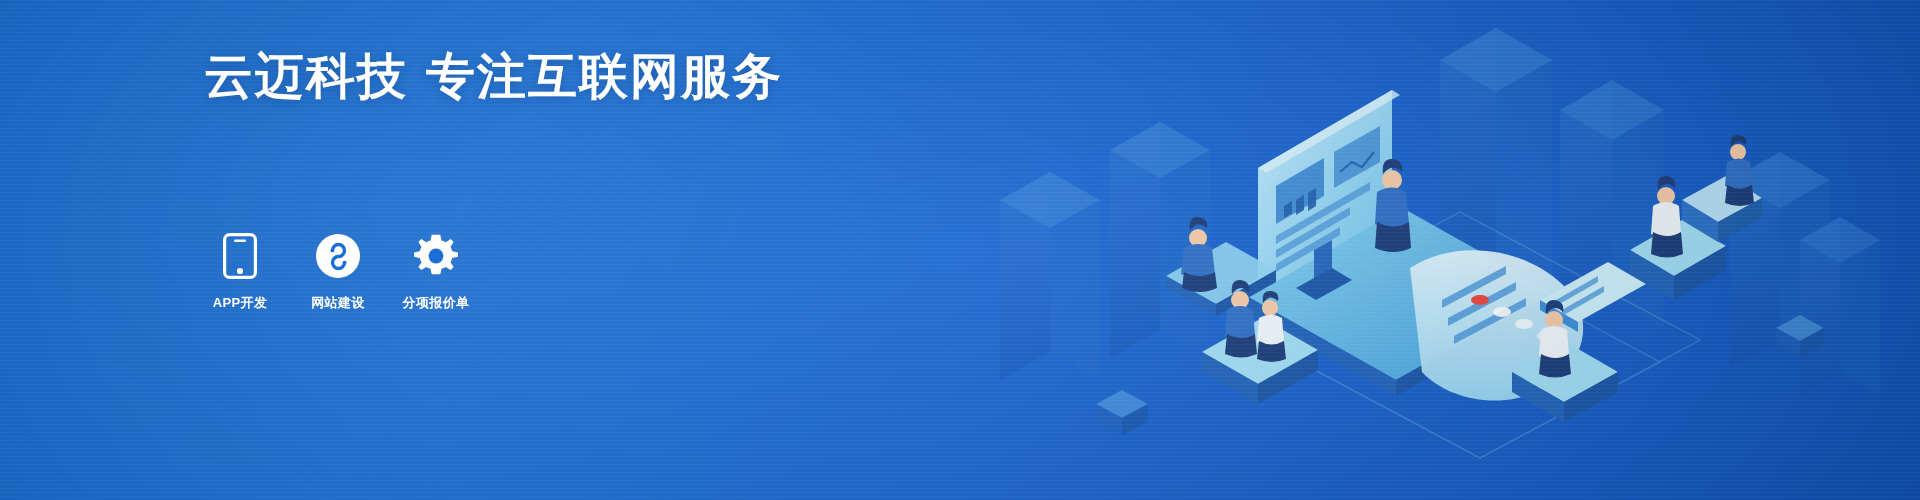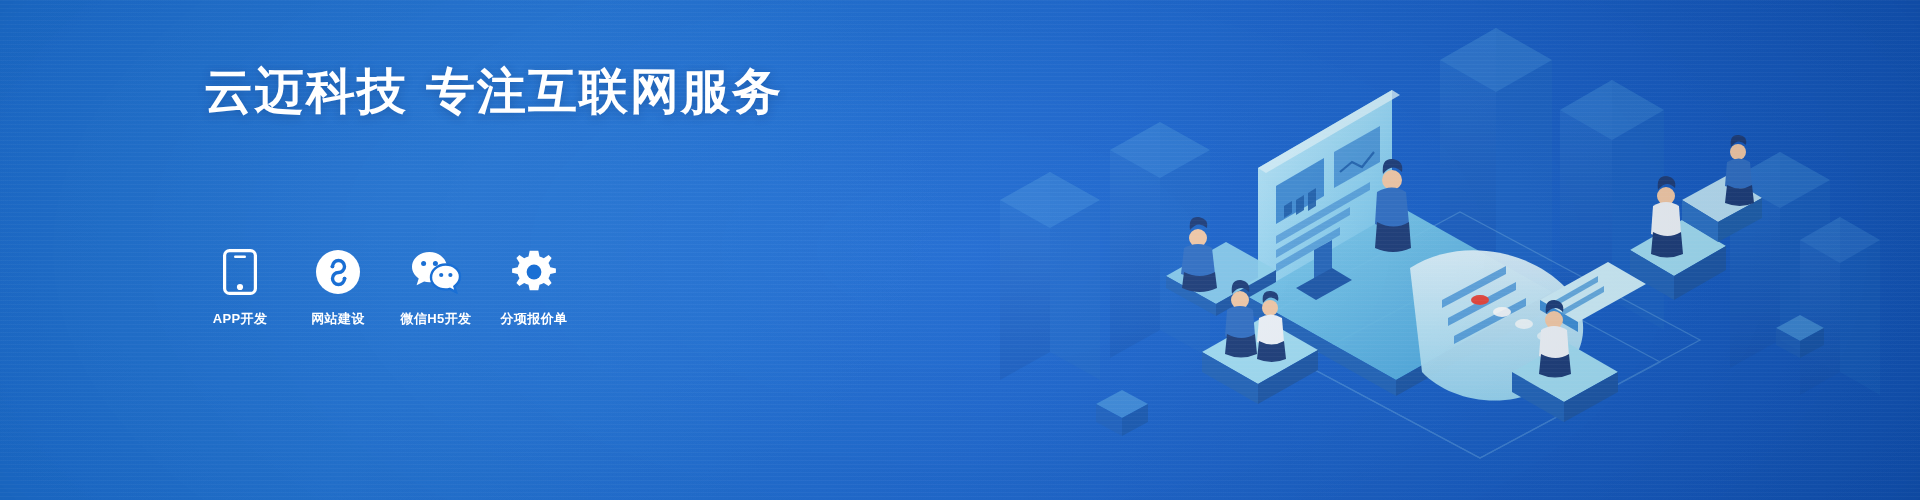--- a/index.html
+++ b/index.html
@@ -23,36 +23,36 @@
       rgba(0,0,0,0) 1px, rgba(0,0,0,0) 4px);
     pointer-events:none;
   }
   .vig{
     position:absolute;inset:0;
     background:radial-gradient(ellipse 1400px 700px at 50% 50%, rgba(255,255,255,0.06) 0%, rgba(0,0,0,0.10) 75%, rgba(0,0,0,0.22) 100%);
     pointer-events:none;
   }
 
   
-  .copy{position:absolute;left:204px;top:64px;width:700px;}
+  .copy{position:absolute;left:204px;top:49px;width:700px;}
   .headline{
     margin:0;color:#ffffff;font-size:49px;line-height:1.12;
     font-weight:bold;letter-spacing:2px;white-space:nowrap;
     text-shadow:0 2px 10px rgba(0,30,80,0.25);
   }
   .headline .gap{display:inline-block;width:18px;}
   .sub{margin:0;padding-top:22px;}
   .sub p{
     margin:0 0 9px 0;color:#eaf2ff;font-size:20.5px;line-height:1.5;
     letter-spacing:0.6px;white-space:nowrap;font-weight:normal;
   }
 
   
   .services{
-    position:absolute;left:204px;top:248px;
+    position:absolute;left:204px;top:232px;
     display:flex;align-items:center;gap:26px;
   }
   .svc{width:72px;display:flex;flex-direction:column;align-items:center;cursor:pointer;}
   .svc-ic{height:48px;display:flex;align-items:center;justify-content:center;}
   .svc-ic svg{display:block;}
   .svc-lb{
     margin-top:14px;color:#ffffff;font-size:13px;font-weight:bold;
     white-space:nowrap;letter-spacing:0.4px;
   }
 
@@ -290,33 +290,20 @@
         <svg width="46" height="46" viewBox="0 0 46 46" xmlns="http://www.w3.org/2000/svg">
           <circle cx="23" cy="23" r="22" fill="#ffffff"></circle>
           <path d="M17.5,17.5 a6,6 0 1 1 6,6 a6,6 0 1 0 6,6" fill="none" stroke="#1a6fd4" stroke-width="3.4" stroke-linecap="round"></path>
           <circle cx="17.4" cy="17.4" r="1.9" fill="#1a6fd4"></circle>
           <circle cx="29.6" cy="29.6" r="1.9" fill="#1a6fd4"></circle>
         </svg>
       </div>
       <div class="svc-lb">网站建设</div>
     </div>
 
-    <div class="svc">
-      <div class="svc-ic">
-        <svg width="52" height="44" viewBox="0 0 52 44" xmlns="http://www.w3.org/2000/svg">
-          <path d="M19.5,2 C9.8,2 2,8.6 2,16.8 C2,21.5 4.6,25.7 8.7,28.4 L6.6,35.2 L14.1,31.4 C15.8,31.9 17.6,32.2 19.5,32.2 C29.2,32.2 37,25.6 37,17.4 C37,9.2 29.2,2 19.5,2 Z" fill="#ffffff"></path>
-          <circle cx="13.6" cy="13.4" r="2.5" fill="#1a6fd4"></circle>
-          <circle cx="25.4" cy="13.4" r="2.5" fill="#1a6fd4"></circle>
-          <path d="M35.5,14.5 C43.6,14.5 50,20 50,26.6 C50,30.6 47.8,34.1 44.4,36.4 L46.1,42.1 L39.8,38.9 C38.4,39.3 36.9,39.5 35.5,39.5 C27.4,39.5 21,34 21,27.4 C21,20.8 27.4,14.5 35.5,14.5 Z" fill="#ffffff" stroke="#1a6fd4" stroke-width="2.4"></path>
-          <circle cx="31.2" cy="25" r="2.1" fill="#1a6fd4"></circle>
-          <circle cx="40.4" cy="25" r="2.1" fill="#1a6fd4"></circle>
-        </svg>
-      </div>
-      <div class="svc-lb">微信H5开发</div>
-    </div>
 
 
     <div class="svc">
       <div class="svc-ic">
         <svg width="44" height="44" viewBox="0 0 44 44" xmlns="http://www.w3.org/2000/svg">
           <path fill="#ffffff" d="M22,0.8 l4.3,0 1.2,5.6 a16,16 0 0 1 4.3,1.8 l4.8,-3.1 3,3 -3.1,4.8 a16,16 0 0 1 1.8,4.3 l5.6,1.2 0,4.3 -5.6,1.2 a16,16 0 0 1 -1.8,4.3 l3.1,4.8 -3,3 -4.8,-3.1 a16,16 0 0 1 -4.3,1.8 l-1.2,5.6 -4.3,0 -4.3,0 -1.2,-5.6 a16,16 0 0 1 -4.3,-1.8 l-4.8,3.1 -3,-3 3.1,-4.8 a16,16 0 0 1 -1.8,-4.3 l-5.6,-1.2 0,-4.3 5.6,-1.2 a16,16 0 0 1 1.8,-4.3 l-3.1,-4.8 3,-3 4.8,3.1 a16,16 0 0 1 4.3,-1.8 l1.2,-5.6 Z"></path>
           <circle cx="22" cy="22" r="7.4" fill="#1a6fd4"></circle>
         </svg>
       </div>
       <div class="svc-lb">分项报价单</div>

